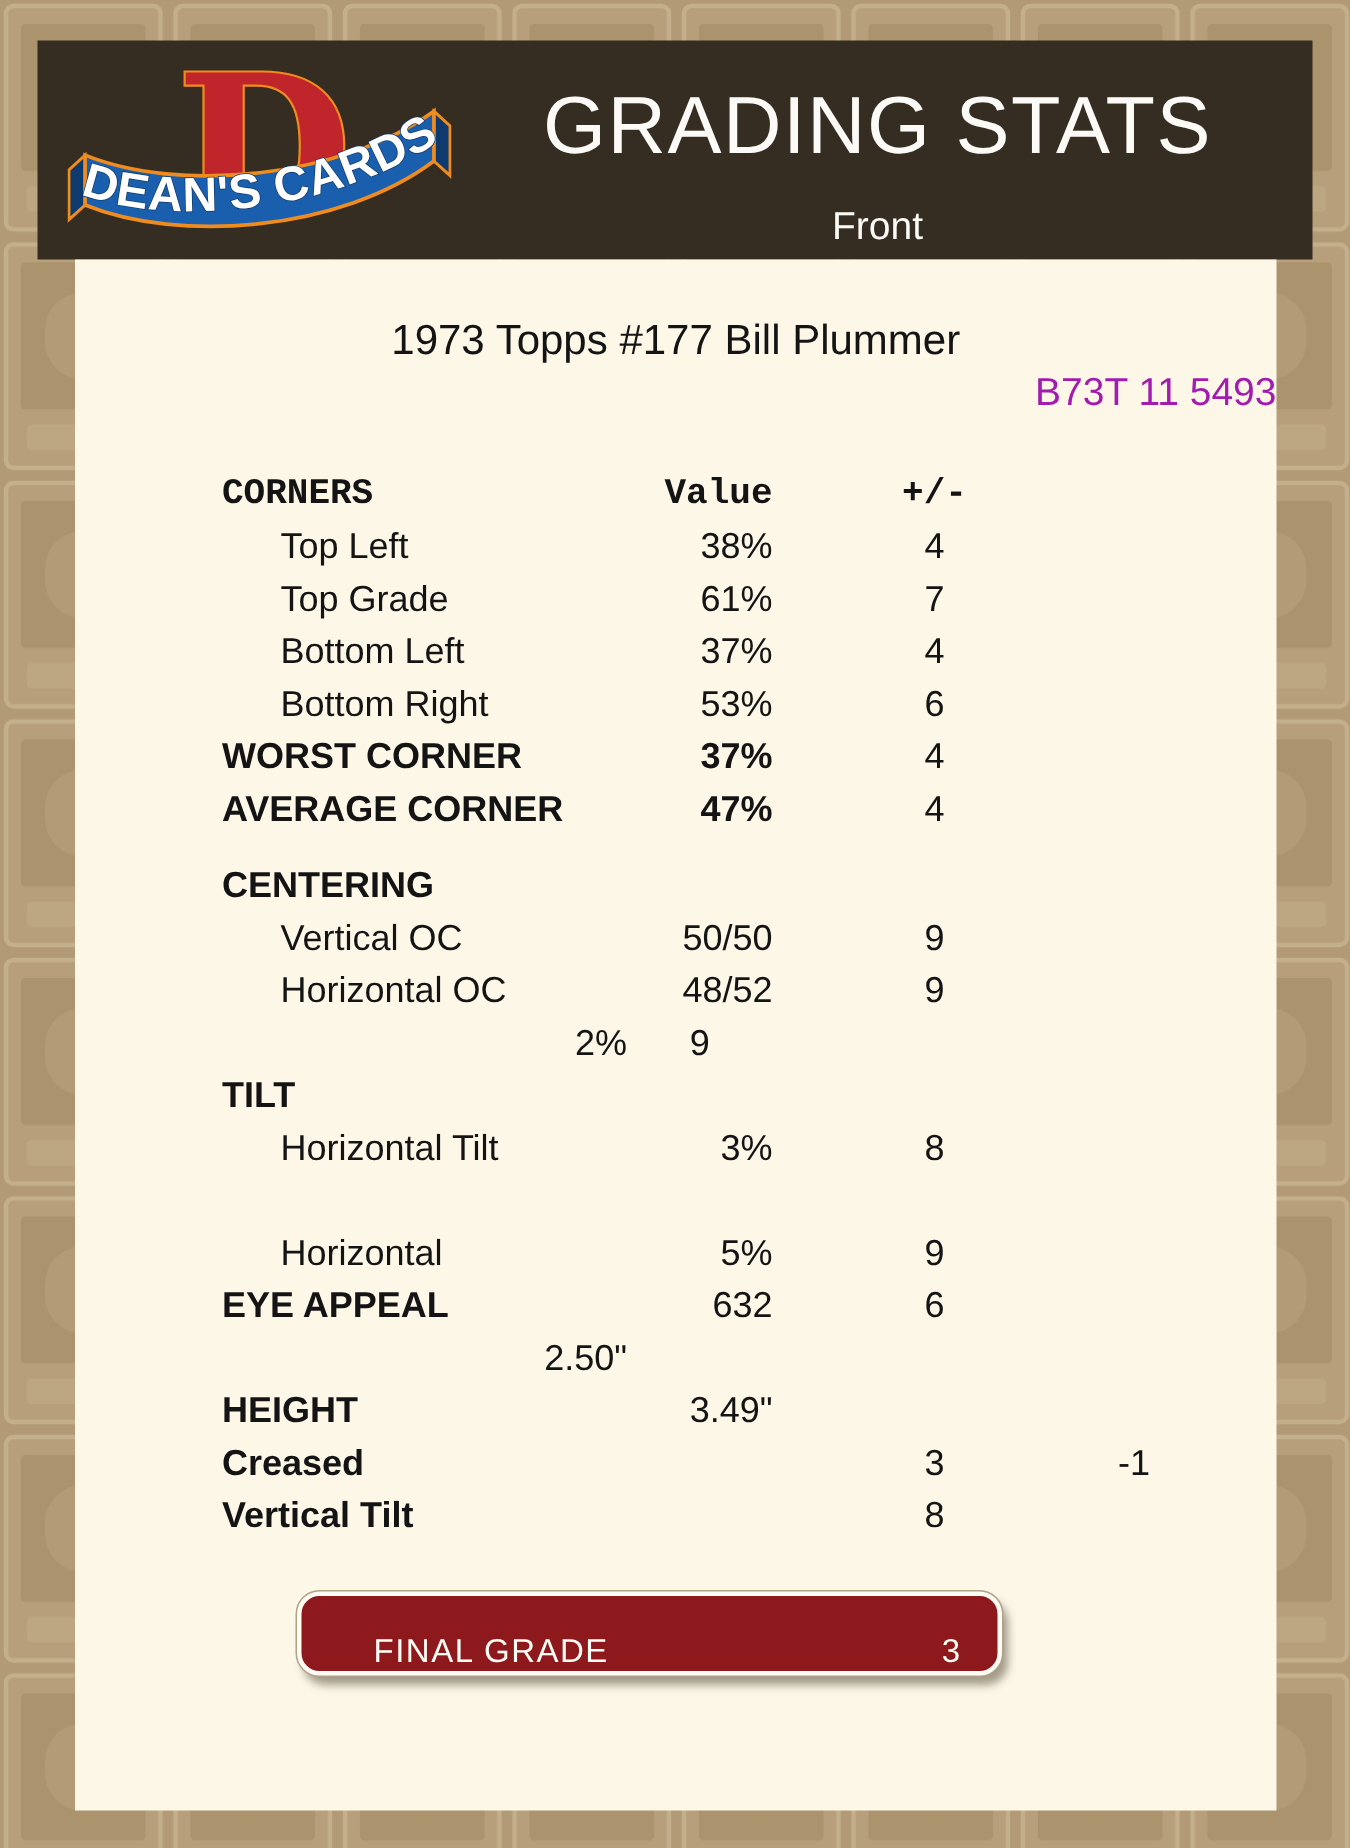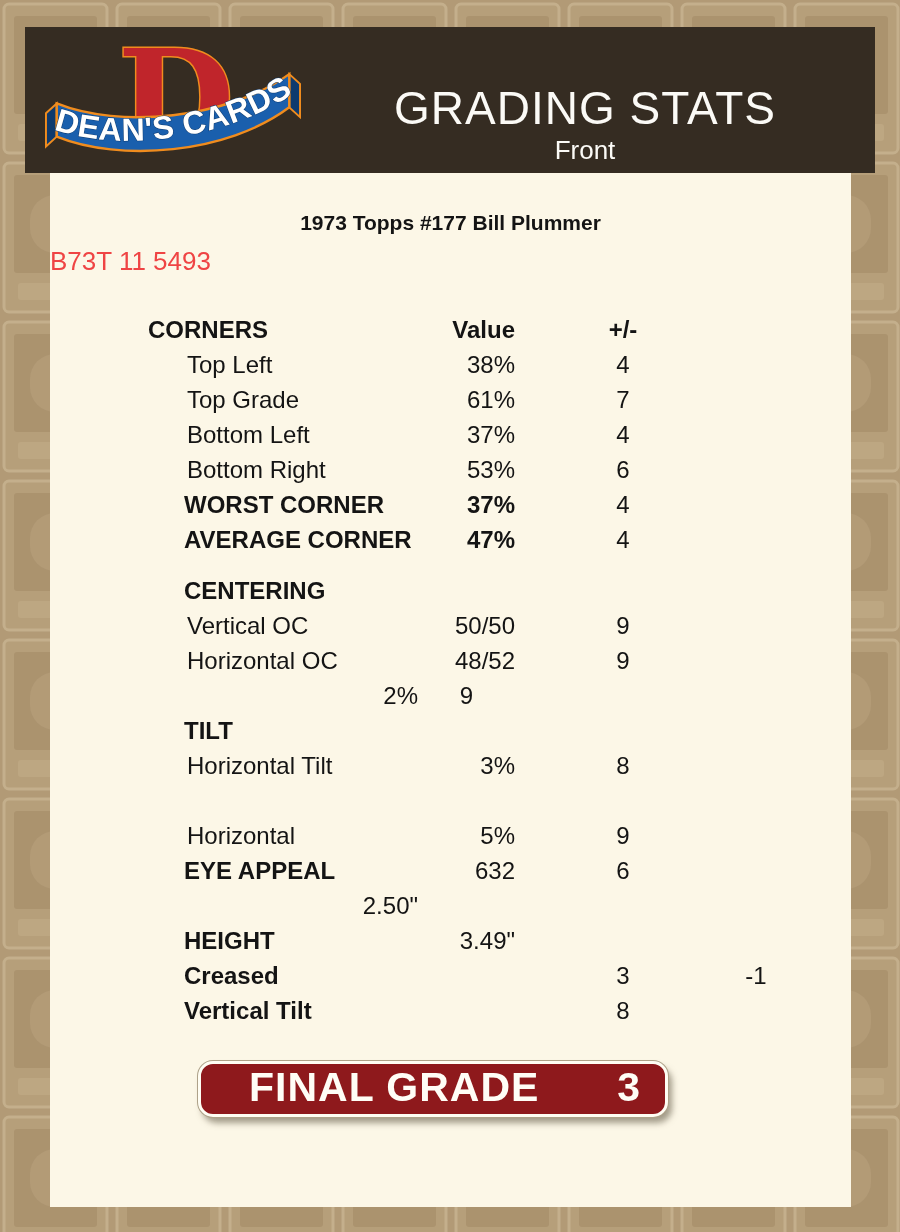--- a/index.html
+++ b/index.html
@@ -19,65 +19,65 @@
 
   
   .header{
     position:absolute;left:25px;top:27px;width:850px;height:146px;
     background:var(--header_bg);
   }
   .logo{position:absolute;left:20px;top:8px;width:256px;height:132px;}
   .titles{position:absolute;left:300px;top:0;width:520px;height:146px;text-align:center;}
   .title-main{
     position:absolute;left:0;top:33px;width:100%;
-    font-size:46px;line-height:48px;color:var(--header_text);letter-spacing:1px;margin-top:24px;
+    font-size:54px;line-height:48px;color:var(--header_text);letter-spacing:1px;
   }
   .title-sub{
     position:absolute;left:0;top:106px;width:100%;
     font-size:26px;line-height:34px;color:var(--header_text);
   }
 
   
   .panel{
     position:absolute;left:50px;top:173px;width:801px;height:1034px;
     background:var(--panel_bg);
   }
   .card-name{
     position:absolute;left:0;top:38px;width:100%;text-align:center;
-    font-size:21px;font-weight:700;
+    font-size:28px;font-weight:400;
   }
   .card-id{
-    position:absolute;left:0;top:73px;width:100%;text-align:left;
-    font-size:26px;color:#ef4444;
+    position:absolute;left:0;top:73px;width:100%;text-align:right;
+    font-size:26px;color:#a21caf;
   }
 
   
   .table{position:absolute;left:98px;top:139px;width:640px;font-size:24px;}
   .trow{display:grid;grid-template-columns:270px 97px 216px 50px;height:35px;line-height:35px;}
   .trow.gap{margin-top:16px;}
   .trow .c-label{padding-left:39px;white-space:nowrap;}
-  .trow.section .c-label{padding-left:0;font-weight:700;margin-left:36px;}
+  .trow.section .c-label{padding-left:0;font-weight:700;}
   .trow .c-value{text-align:right;white-space:nowrap;}
   .trow.bv .c-value{font-weight:700;}
   .trow .c-max{text-align:center;}
   .trow .c-pm{text-align:center;}
-  .thead{font-weight:700;}
+  .thead{font-weight:700;font-family:Liberation Mono, monospace;}
   .thead .c-label{padding-left:0;}
 
   
   .final-grade{
     position:absolute;left:148px;top:888px;width:470px;height:56px;
     background:var(--accent_red);
     border:3px solid #FFFDF3;border-radius:15px;
     box-shadow:0 0 0 1px #b3a astratto;
     box-shadow:0 0 0 1px #b0a globalization;
     box-shadow:0 0 0 1px #aea289, 4px 6px 6px rgba(90,80,60,.55);
-    display:flex;align-items:flex-start;justify-content:space-between;
+    display:flex;align-items:flex-end;justify-content:space-between;
     padding:0 24px 0 48px;box-sizing:border-box;
-    color:#FFFDF6;font-size:41px;font-weight:700;letter-spacing:1px;
+    color:#FFFDF6;font-size:22px;font-weight:400;letter-spacing:1px;
   }
 </style>
 </head>
 <body>
 
 <svg class="bg-collage" width="900" height="1232" xmlns="http://www.w3.org/2000/svg">
   <defs>
     <pattern id="cards" width="113" height="159" patternUnits="userSpaceOnUse">
       <rect width="113" height="159" fill="#B29A76"></rect>
       <rect x="4" y="4" width="103" height="149" rx="5" fill="#BBA47E" stroke="#D3C19E" stroke-width="3"></rect>

